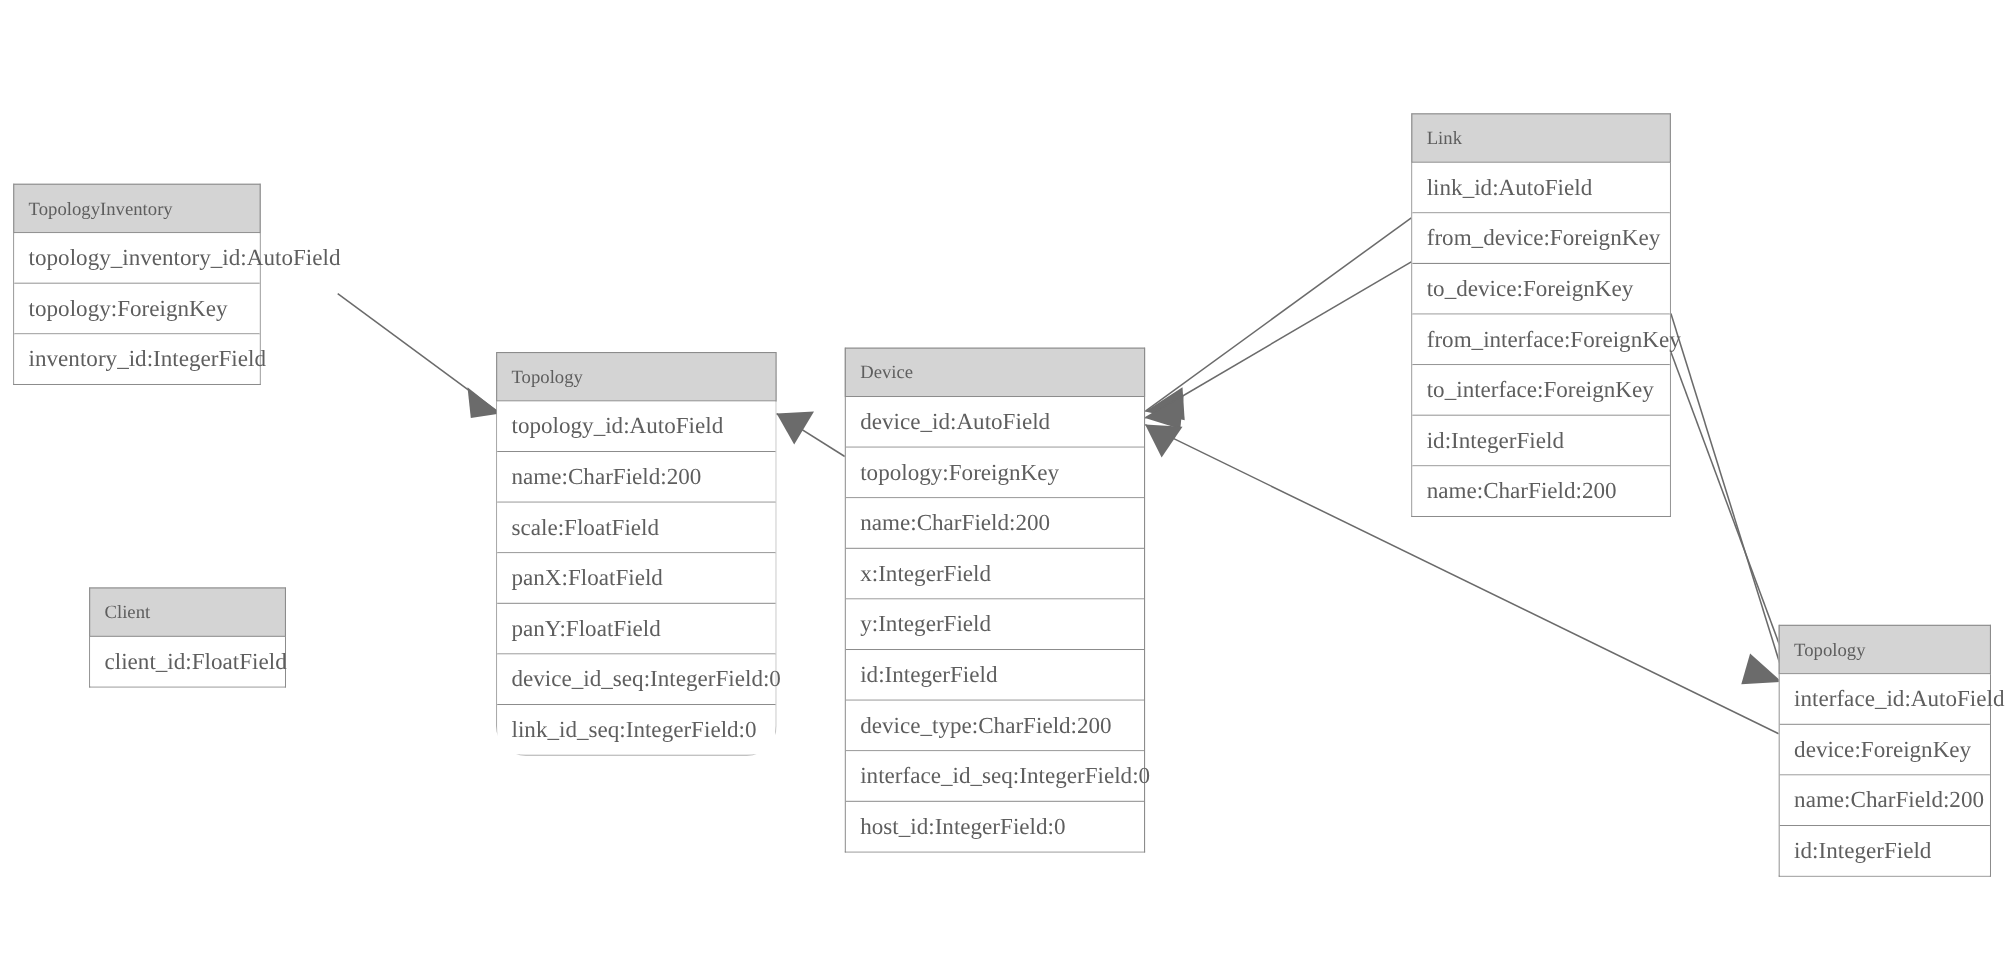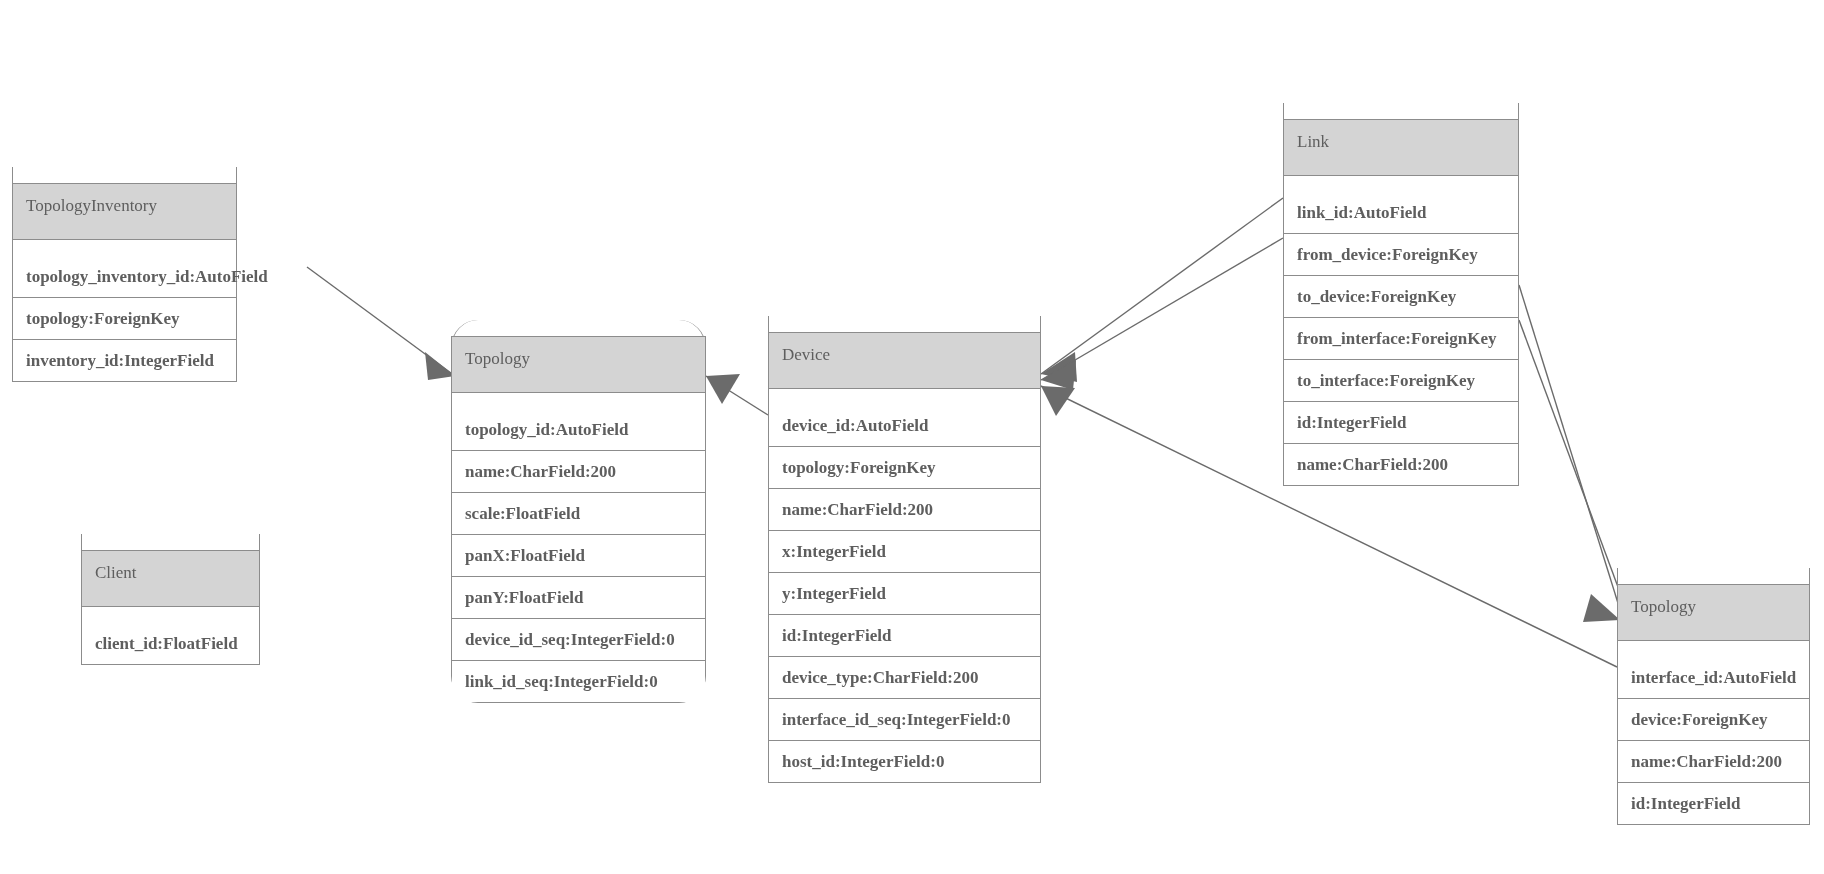--- a/index.html
+++ b/index.html
@@ -32,34 +32,33 @@
     z-index: 2;
   }
   .uml-header {
     box-sizing: border-box;
     background: #d4d4d4;
     border: 1px solid #8c8c8c;
     border-bottom: 1px solid #8c8c8c;
     color: #5e5e5e;
     font-size: 17px;
     line-height: 1;
-    padding: 13px 12px 25px 13px;
+    padding: 13px 12px 13px 13px;
     white-space: nowrap;
-    margin: 16px -1px;
+    margin: 0 -1px;
   }
   .uml-attr {
     box-sizing: border-box;
     border-bottom: 1px solid #8c8c8c;
     color: #5e5e5e;
-    font-size: 17px;
+    font-size: 21px;
     line-height: 1;
     padding: 12px 12px 12px 13px;
     white-space: nowrap;
     background: #ffffff;
-    font-weight: bold;
   }
   .uml-attr:last-child {
     border-bottom: none;
   }
 </style>
 </head>
 <body>
 
 <div id="canvas">
 

